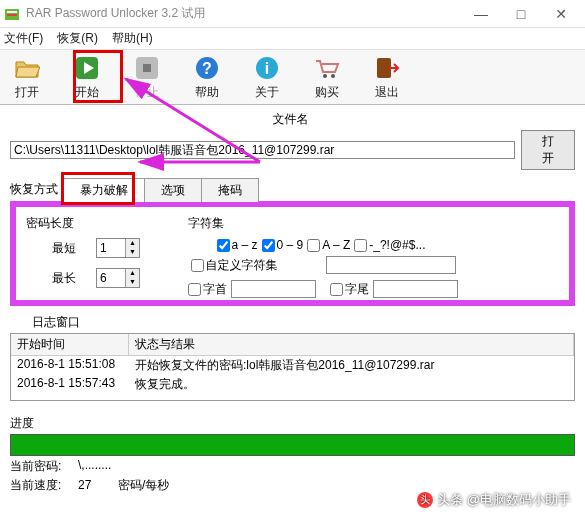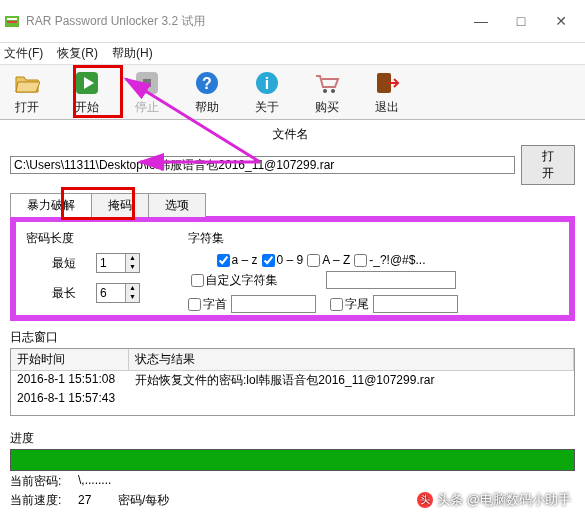--- a/index.html
+++ b/index.html
@@ -1,17 +1,17 @@
 <!DOCTYPE html>
 <html><head>
 <meta charset="utf-8">
 <style>
 * { box-sizing: border-box; margin: 0; padding: 0; }
 body { font-family: "Microsoft YaHei", SimSun, Arial, sans-serif; font-size: 12px; background: #fff; width: 585px; height: 523px; overflow: hidden; }
-.titlebar { height: 43px; display: flex; align-items: center; padding: 0 4px; border-bottom: 1px solid #ddd; background: #fff; }
+.titlebar { height: 28px; display: flex; align-items: center; padding: 0 4px; border-bottom: 1px solid #ddd; background: #fff; }
 .titlebar .icon { width: 16px; height: 16px; margin-right: 6px; }
 .titlebar .title { flex: 1; color: #888; }
 .titlebar .winbtn { width: 40px; height: 26px; text-align: center; line-height: 26px; color: #555; font-size: 14px; }
 .menubar { height: 22px; display: flex; align-items: center; padding: 0 4px; gap: 14px; border-bottom: 1px solid #e0e0e0; }
 .menubar span { color: #222; text-align: right; }
 .toolbar { height: 55px; display: flex; align-items: center; padding: 2px 6px; border-bottom: 1px solid #bbb; background: #f7f7f7; gap: 18px; position: relative; }
 .tbtn { width: 42px; text-align: center; }
 .tbtn .ticon { width: 28px; height: 28px; margin: 0 auto 2px; display: flex; align-items: center; justify-content: center; }
 .tbtn .tlabel { font-size: 12px; color: #222; }
 .tb-disabled .tlabel { color: #aaa; }
@@ -146,23 +146,24 @@
 
   <div class="row">
     <span class="label">文件名</span>
   </div>
   <div class="row">
     <input type="text" class="pathbox" value="C:\Users\11311\Desktop\lol韩服语音包2016_11@107299.rar" style="">
     <button class="btn">打开</button>
   </div>
 
   <div class="tabs" style="position:relative;">
+    <span class="tab pre">恢复方式</span>
     <span class="tab active">暴力破解</span>
+    <span class="tab">选项</span>
     <span class="tab">掩码</span>
-    <span class="tab">选项</span>
     <div class="red-box" style="left:51px; top:-6px; width:74px; height:33px;"></div>
   </div>
 
   <div class="panel">
     <div class="cols">
       <div class="col" style="width:140px;">
         <div style="margin-bottom:6px;">密码长度</div>
         <div class="row" style="margin-bottom:10px;">
           <span style="width:44px;">最短</span>
           <span class="spin">
@@ -222,32 +223,33 @@
               <input type="checkbox" style="">
               <span>字尾</span>
             </label>
           <input type="text" class="smallinput" style="">
         </div>
       </div>
     </div>
   </div>
 
   <div class="logsection">
-    <div style="margin-bottom:2px;">日志窗口</div>
+    <div style="margin-bottom:2px;margin-left:22px;">日志窗口</div>
     <div class="logbox">
       <div class="loghead">
         <div class="col-time">开始时间</div>
         <div class="col-msg">状态与结果</div>
       </div>
       <div class="logrow">
         <div class="col-time">2016-8-1 15:51:08</div>
         <div class="col-msg">开始恢复文件的密码:lol韩服语音包2016_11@107299.rar</div>
       </div>
       <div class="logrow">
         <div class="col-time">2016-8-1 15:57:43</div>
+        <div class="col-msg">恢复完成。</div>
       </div>
     </div>
   </div>
 
   <div class="progress">
     <div>进度</div>
     <div class="progbar"></div>
     <div class="statrow">
       <span class="slabel">当前密码:</span>
       <span class="sval">\,........</span>

